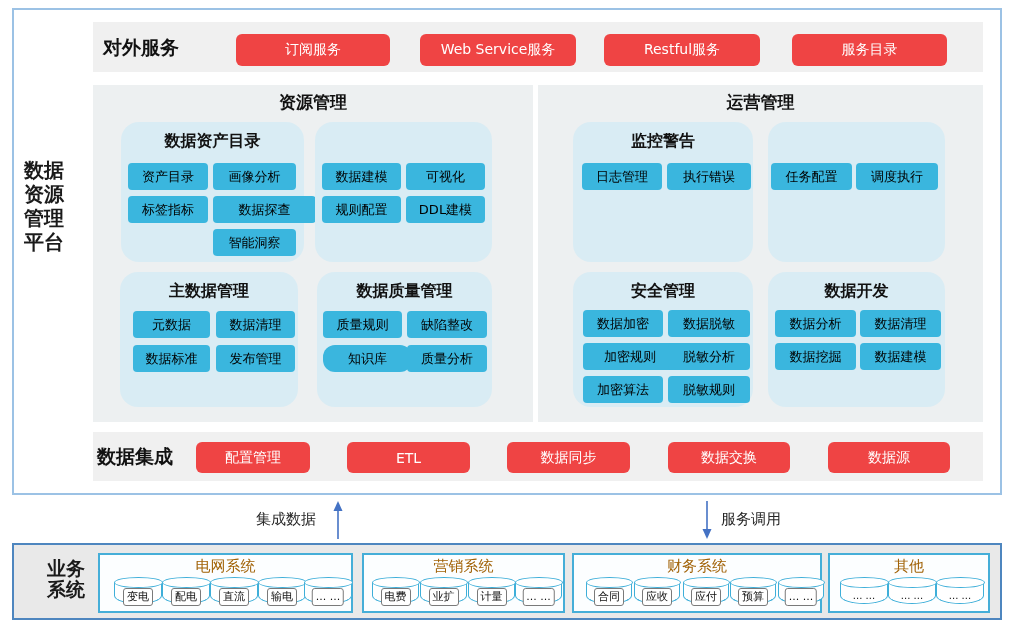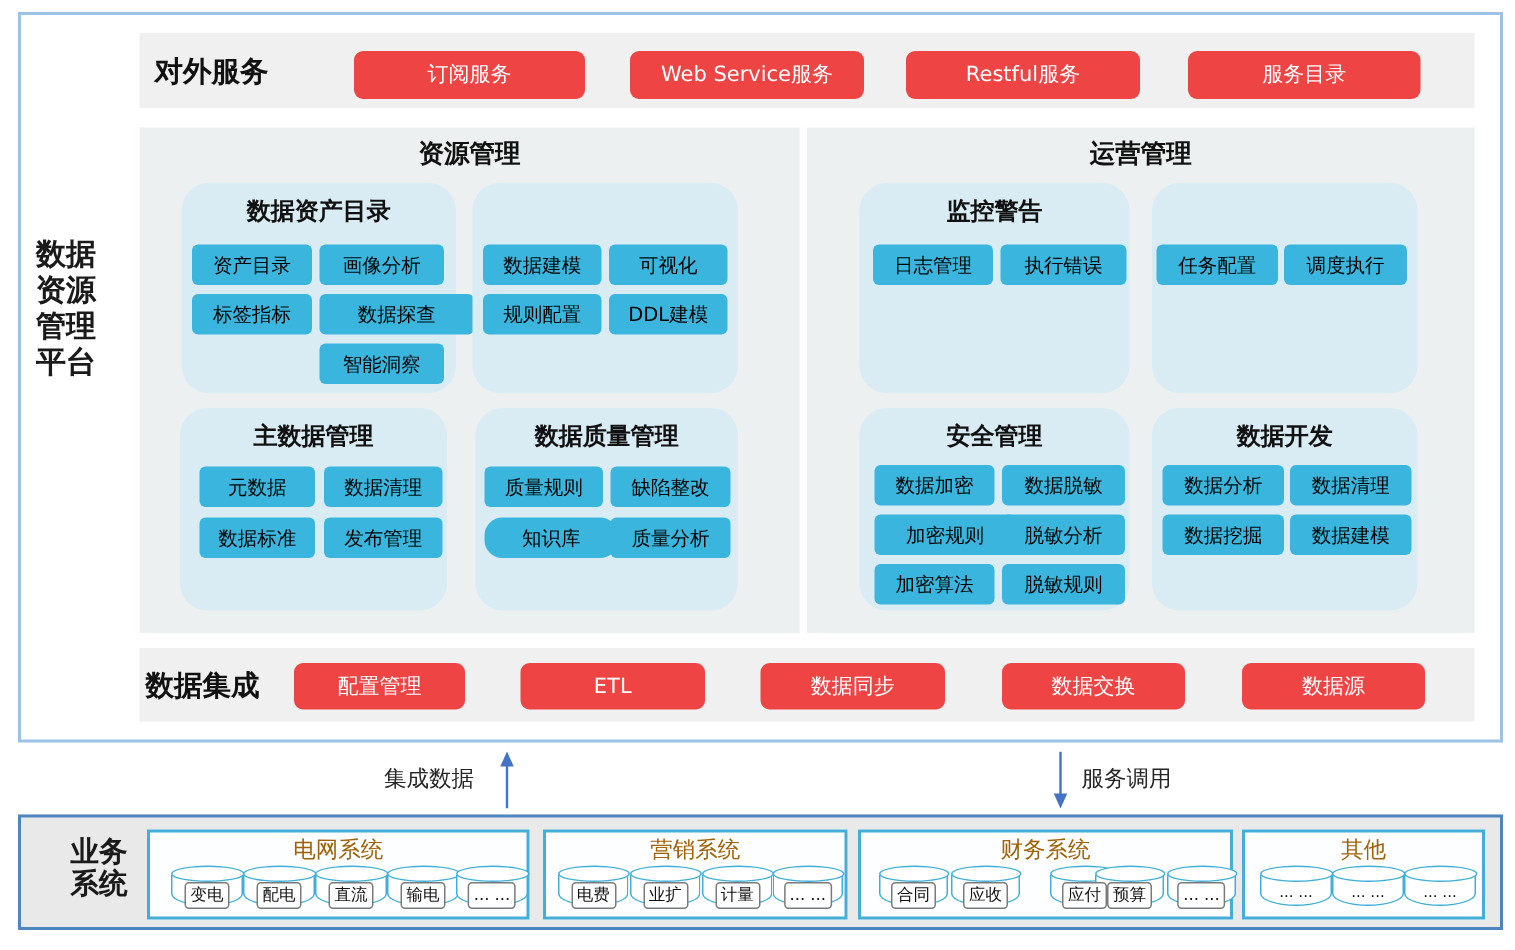--- a/index.html
+++ b/index.html
@@ -201,21 +201,21 @@
     </div>
 
     <div class="group" style="left:558px;top:8px;width:250px;height:60px;">
       <div class="group-title">财务系统</div>
       <div class="cyl" style="left:12px;width:44px;">
           <span class="cyl-tag">合同</span>
         </div>
       <div class="cyl" style="left:60px;width:44px;">
           <span class="cyl-tag">应收</span>
         </div>
-      <div class="cyl" style="left:126px;width:44px;">
+      <div class="cyl" style="left:109px;width:44px;">
           <span class="cyl-tag">应付</span>
         </div>
       <div class="cyl" style="left:156px;width:44px;">
           <span class="cyl-tag">预算</span>
         </div>
       <div class="cyl" style="left:204px;width:44px;">
           <span class="cyl-tag">... ...</span>
         </div>
     </div>
 

